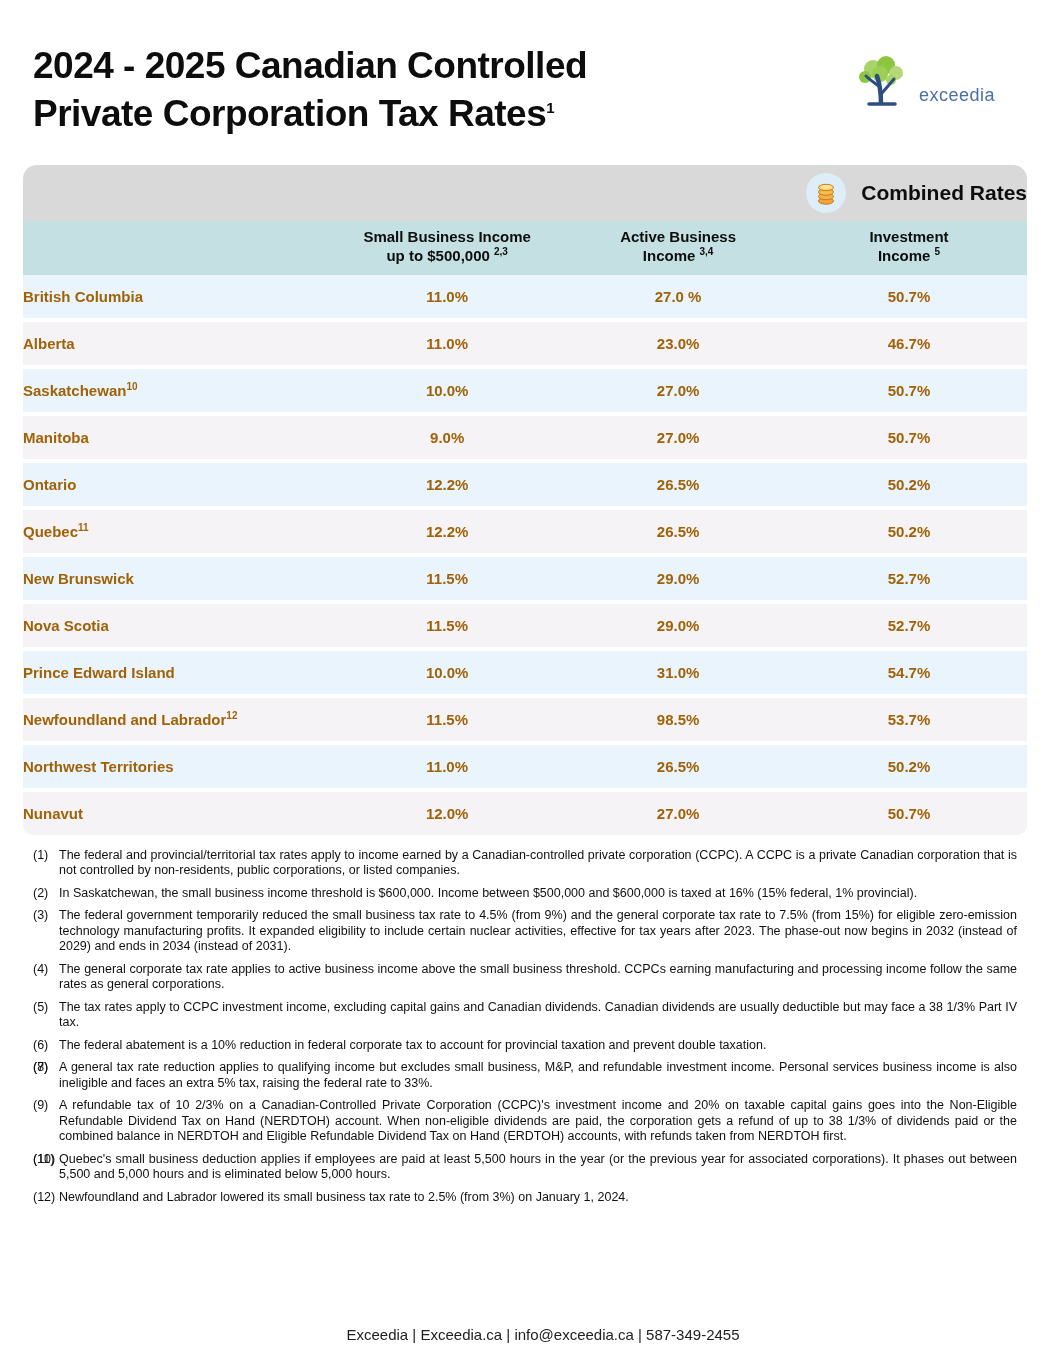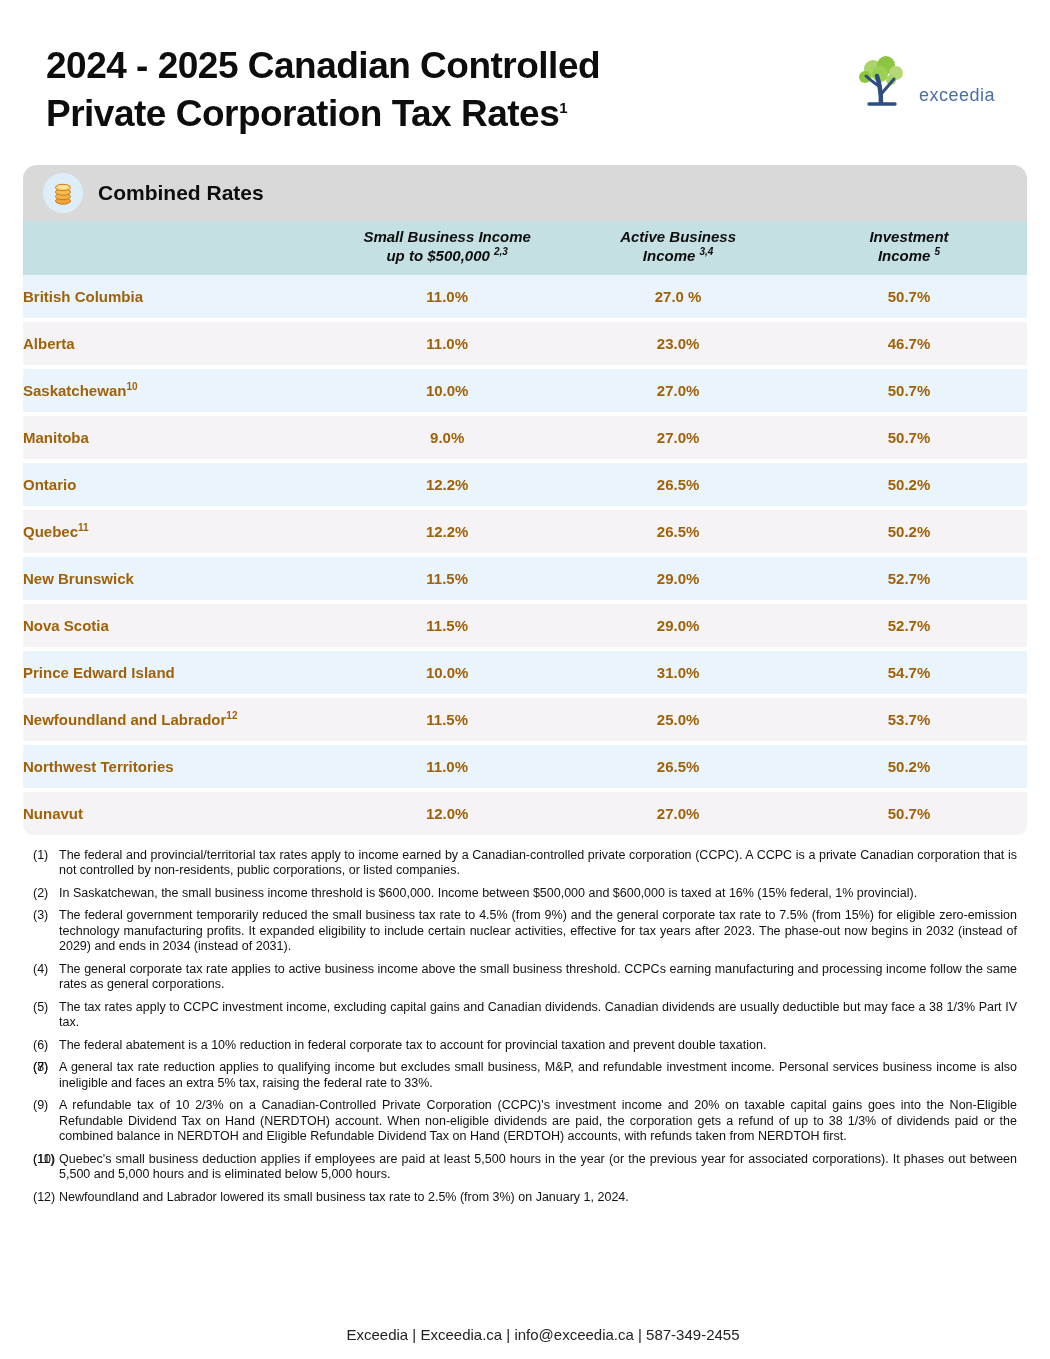--- a/index.html
+++ b/index.html
@@ -9,21 +9,21 @@
     position: relative;
     font-family: "Liberation Sans", sans-serif;
     color: #111111;
   }
 
   
   .doc-header {
     display: flex;
     justify-content: space-between;
     align-items: flex-start;
-    padding: 42px 55px 0 46px;
+    padding: 42px 55px 0 33px;
   }
   .doc-title {
     font-size: 37px;
     font-weight: 700;
     line-height: 1.29;
     letter-spacing: -0.5px;
     color: #0d0d0d;
   }
   .doc-title sup {
     font-size: 15px;
@@ -49,20 +49,21 @@
     border-radius: 14px 14px 10px 10px;
     overflow: hidden;
   }
   .card-band {
     background: #d9d9d9;
     height: 56px;
     display: flex;
     align-items: center;
     padding-left: 20px;
     gap: 15px;
+    justify-content: flex-end;
   }
   .icon-circle {
     width: 40px;
     height: 40px;
     border-radius: 50%;
     background: #ddeef8;
     display: flex;
     align-items: center;
     justify-content: center;
   }
@@ -83,21 +84,20 @@
   table.rates col.c-inv    { width: 23.5%; }
 
   table.rates thead th {
     background: #c5e0e2;
     font-size: 15px;
     font-weight: 700;
     line-height: 1.25;
     text-align: center;
     padding: 7px 0 9px 0;
     color: #0d0d0d;
-    font-style: italic;
   }
   table.rates thead th.blank { background: #c5e0e2; }
   th sup, td sup {
     font-size: 10px;
     vertical-align: super;
     line-height: 0;
     font-weight: 700;
   }
 
   table.rates tbody td {
@@ -261,21 +261,21 @@
       </tr>
       <tr>
         <td class="region"><span>Prince Edward Island</span><sup></sup></td>
         <td class="val">10.0%</td>
         <td class="val">31.0%</td>
         <td class="val">54.7%</td>
       </tr>
       <tr>
         <td class="region"><span>Newfoundland and Labrador</span><sup>12</sup></td>
         <td class="val">11.5%</td>
-        <td class="val">25.0%</td>
+        <td class="val">98.5%</td>
         <td class="val">53.7%</td>
       </tr>
       <tr>
         <td class="region"><span>Northwest Territories</span><sup></sup></td>
         <td class="val">11.0%</td>
         <td class="val">26.5%</td>
         <td class="val">50.2%</td>
       </tr>
       <tr>
         <td class="region"><span>Nunavut</span><sup></sup></td>

